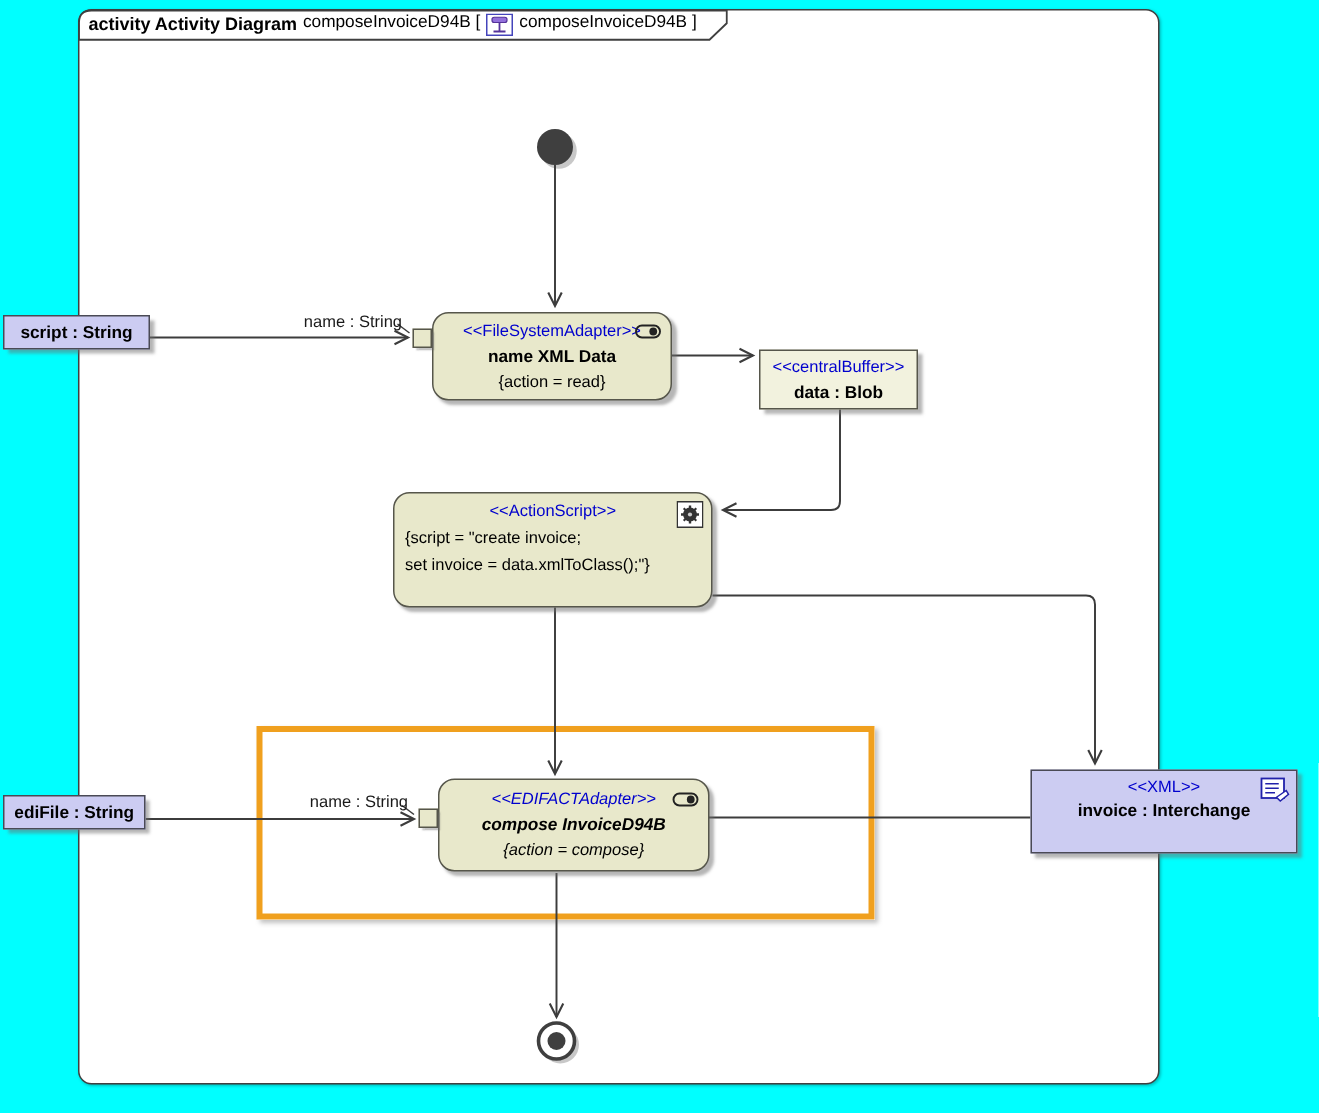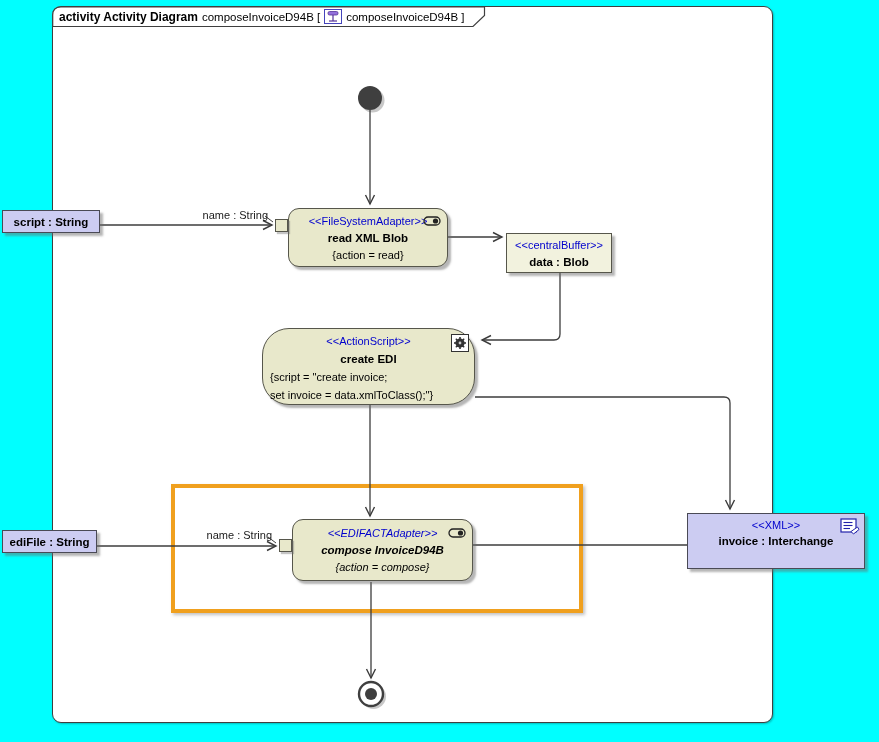--- a/index.html
+++ b/index.html
@@ -14,21 +14,21 @@
   
   .frame{
     position:absolute;left:52px;top:6px;width:721px;height:717px;
     background:#ffffff;border:1.5px solid #3f3f3f;border-radius:9px;
     box-sizing:border-box;z-index:1;
     box-shadow:1px 1px 2px rgba(0,0,0,0.25);
   }
   .tab-svg{position:absolute;left:52px;top:6px;z-index:3;}
   .tab-text{
     position:absolute;left:59px;top:9px;z-index:4;height:15px;
-    display:flex;align-items:center;gap:4px;white-space:nowrap;
+    display:flex;align-items:flex-start;gap:4px;white-space:nowrap;
     font-size:11.5px;color:#000;
   }
   .tab-text .kw{font-weight:bold;font-size:12px;}
 
   .edges{position:absolute;left:0;top:0;z-index:3;pointer-events:none;}
 
   
   .highlight{
     position:absolute;left:171px;top:484px;width:412px;height:129px;
     border:4px solid #F0A01E;box-sizing:border-box;z-index:2;
@@ -118,37 +118,36 @@
     <path d="M687,545 L455,545" stroke="#3C3C3C" stroke-width="1.3" fill="none" marker-end="url(#arrowOpen)"></path>
     <path d="M371,582 L371,678" stroke="#3C3C3C" stroke-width="1.3" fill="none" marker-end="url(#arrowOpen)"></path>
 
     <circle cx="373.5" cy="696.5" r="12.5" fill="#9a9a9a" opacity="0.55"></circle>
     <circle cx="371" cy="694" r="12" fill="#ffffff" stroke="#3f3f3f" stroke-width="2.4"></circle>
     <circle cx="371" cy="694" r="6" fill="#3f3f3f"></circle>
   </svg>
 
   <div class="node action" style="left:288px;top:208px;width:160px;height:59px;padding-top:4px;">
     <div class="stereo">&lt;&lt;FileSystemAdapter&gt;&gt;</div>
-    <div class="nname">read XML Blob</div>
+    <div class="nname">name XML Data</div>
     <div class="tagged">{action = read}</div>
     <svg class="corner-icon" style="right:5px;top:7px;" width="19" height="10">
       <rect x="1" y="1" width="16" height="8" rx="4" fill="none" stroke="#222" stroke-width="1.3"></rect>
       <circle cx="12.5" cy="5" r="2.6" fill="#222"></circle>
     </svg>
   </div>
   <div class="pin" style="left:275px;top:219px;"></div>
 
   <div class="node buffer" style="left:506px;top:217px;width:106px;height:40px;padding-top:3px;">
     <div class="stereo">&lt;&lt;centralBuffer&gt;&gt;</div>
     <div class="nname">data : Blob</div>
   </div>
 
-  <div class="node action" style="left:262px;top:328px;width:213px;height:77px;padding-top:3px;border-radius:27px;">
+  <div class="node action" style="left:262px;top:328px;width:213px;height:77px;padding-top:3px;">
     <div class="stereo" style="line-height:18px;">&lt;&lt;ActionScript&gt;&gt;</div>
-    <div class="nname" style="line-height:18px;">create EDI</div>
     <div class="script-line">{script = "create invoice;</div>
     <div class="script-line">set invoice = data.xmlToClass();"}</div>
     <svg class="corner-icon" style="right:5px;top:5px;" width="18" height="18">
       <rect x="0.5" y="0.5" width="17" height="17" fill="#ffffff" stroke="#333"></rect>
       <circle cx="9" cy="9" r="4.6" fill="#333"></circle>
       <line x1="9" y1="3" x2="9" y2="15" stroke="#333" stroke-width="1.6"></line>
       <line x1="3" y1="9" x2="15" y2="9" stroke="#333" stroke-width="1.6"></line>
       <line x1="4.8" y1="4.8" x2="13.2" y2="13.2" stroke="#333" stroke-width="1.4"></line>
       <line x1="13.2" y1="4.8" x2="4.8" y2="13.2" stroke="#333" stroke-width="1.4"></line>
       <circle cx="9" cy="9" r="1.4" fill="#cccccc"></circle>

